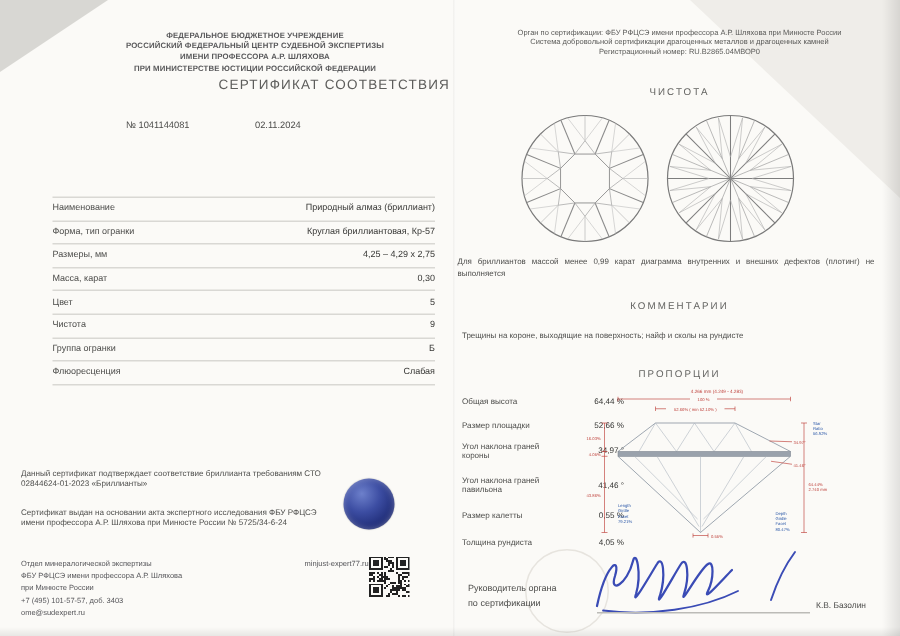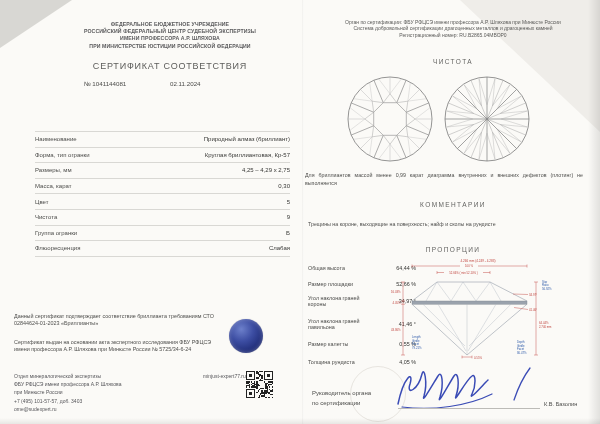--- a/index.html
+++ b/index.html
@@ -19,21 +19,21 @@
   .edge-r{right:0;top:0;width:12px;height:424px;
     background:linear-gradient(to right,rgba(0,0,0,0),rgba(0,0,0,.10))}
   .edge-b{left:0;bottom:0;width:600px;height:6px;
     background:linear-gradient(to bottom,rgba(0,0,0,0),rgba(0,0,0,.08))}
   .fold{left:302px;top:0;width:2px;height:424px;
     background:linear-gradient(to right,rgba(0,0,0,.045),rgba(255,255,255,.4))}
 
   
   .org-block{left:40px;top:21px;width:260px;text-align:center;
     font-size:5.2px;line-height:7.2px;color:#59595b;font-weight:bold;letter-spacing:.1px}
-  .cert-title{left:40px;top:61px;width:260px;text-align:center;
+  .cert-title{left:40px;top:51px;width:260px;text-align:right;
     font-size:9px;letter-spacing:.8px;color:#5d5d5b}
   .cert-num{left:84px;top:80px;font-size:6.2px;color:#4c4c4a}
   .cert-date{left:170px;top:80px;font-size:6.2px;color:#4c4c4a}
 
   #spec-table{left:35px;top:131px;width:255px;border-top:1px solid #d9d8d4}
   .trow{height:14.6px;border-bottom:1px solid #d9d8d4;display:flex;
     justify-content:space-between;align-items:center;font-size:6px}
   .trow .lab{color:#4c4c4a}
   .trow .val{color:#373735}
 

